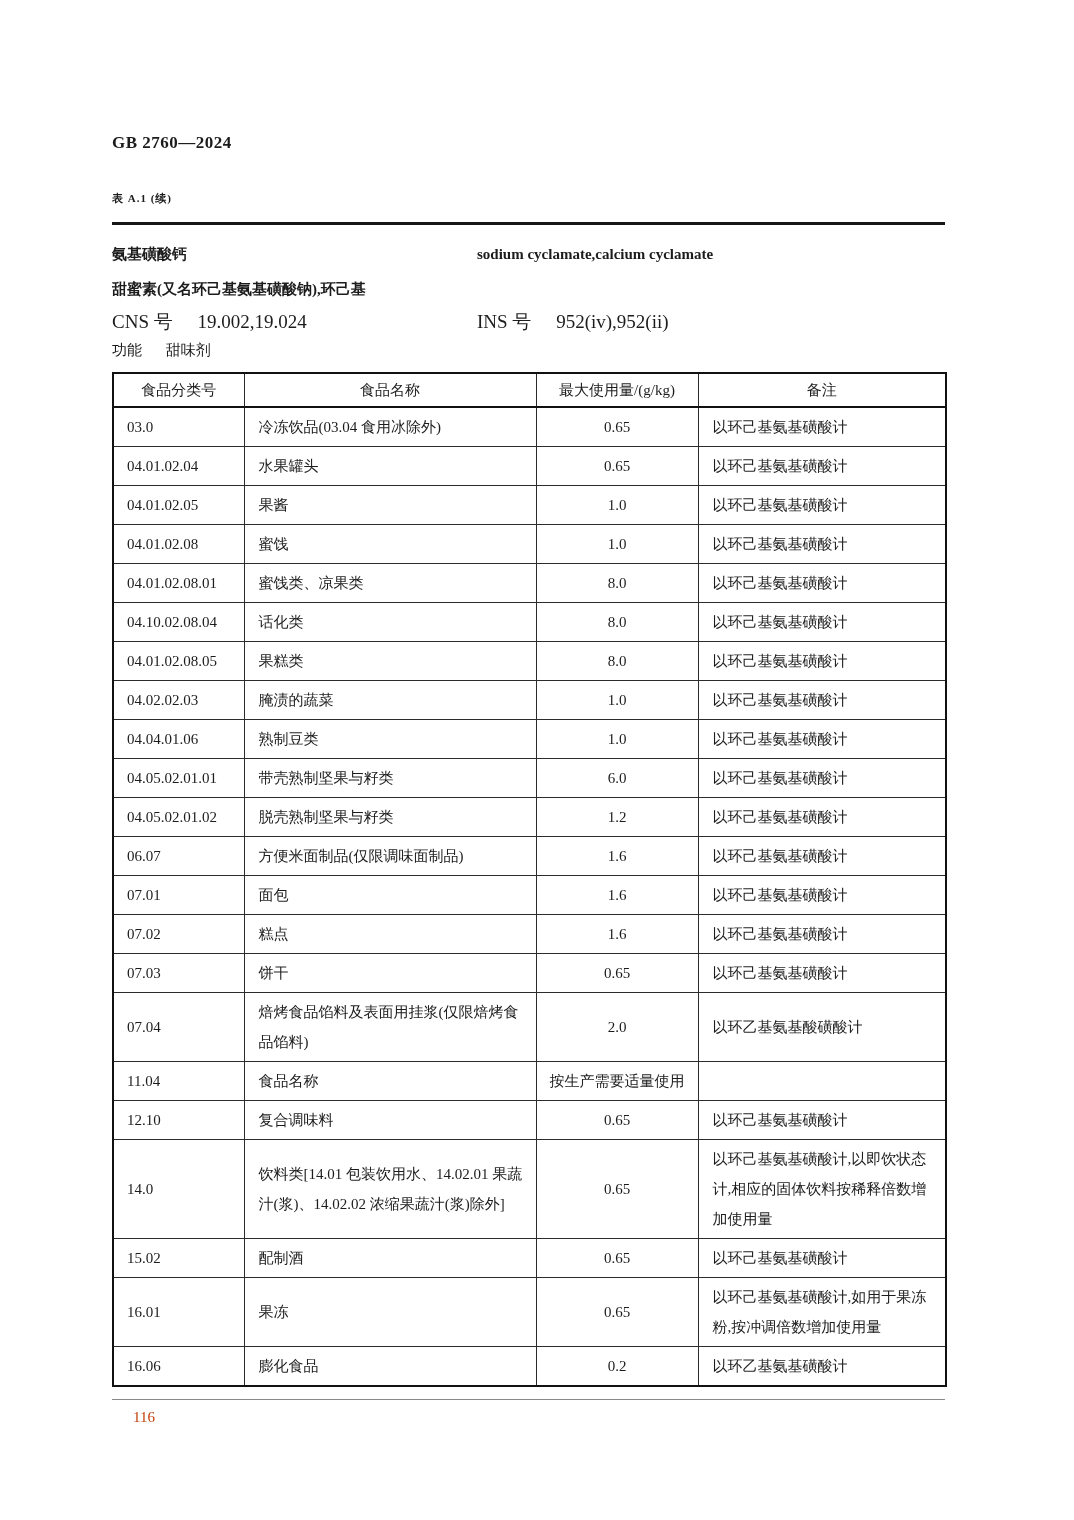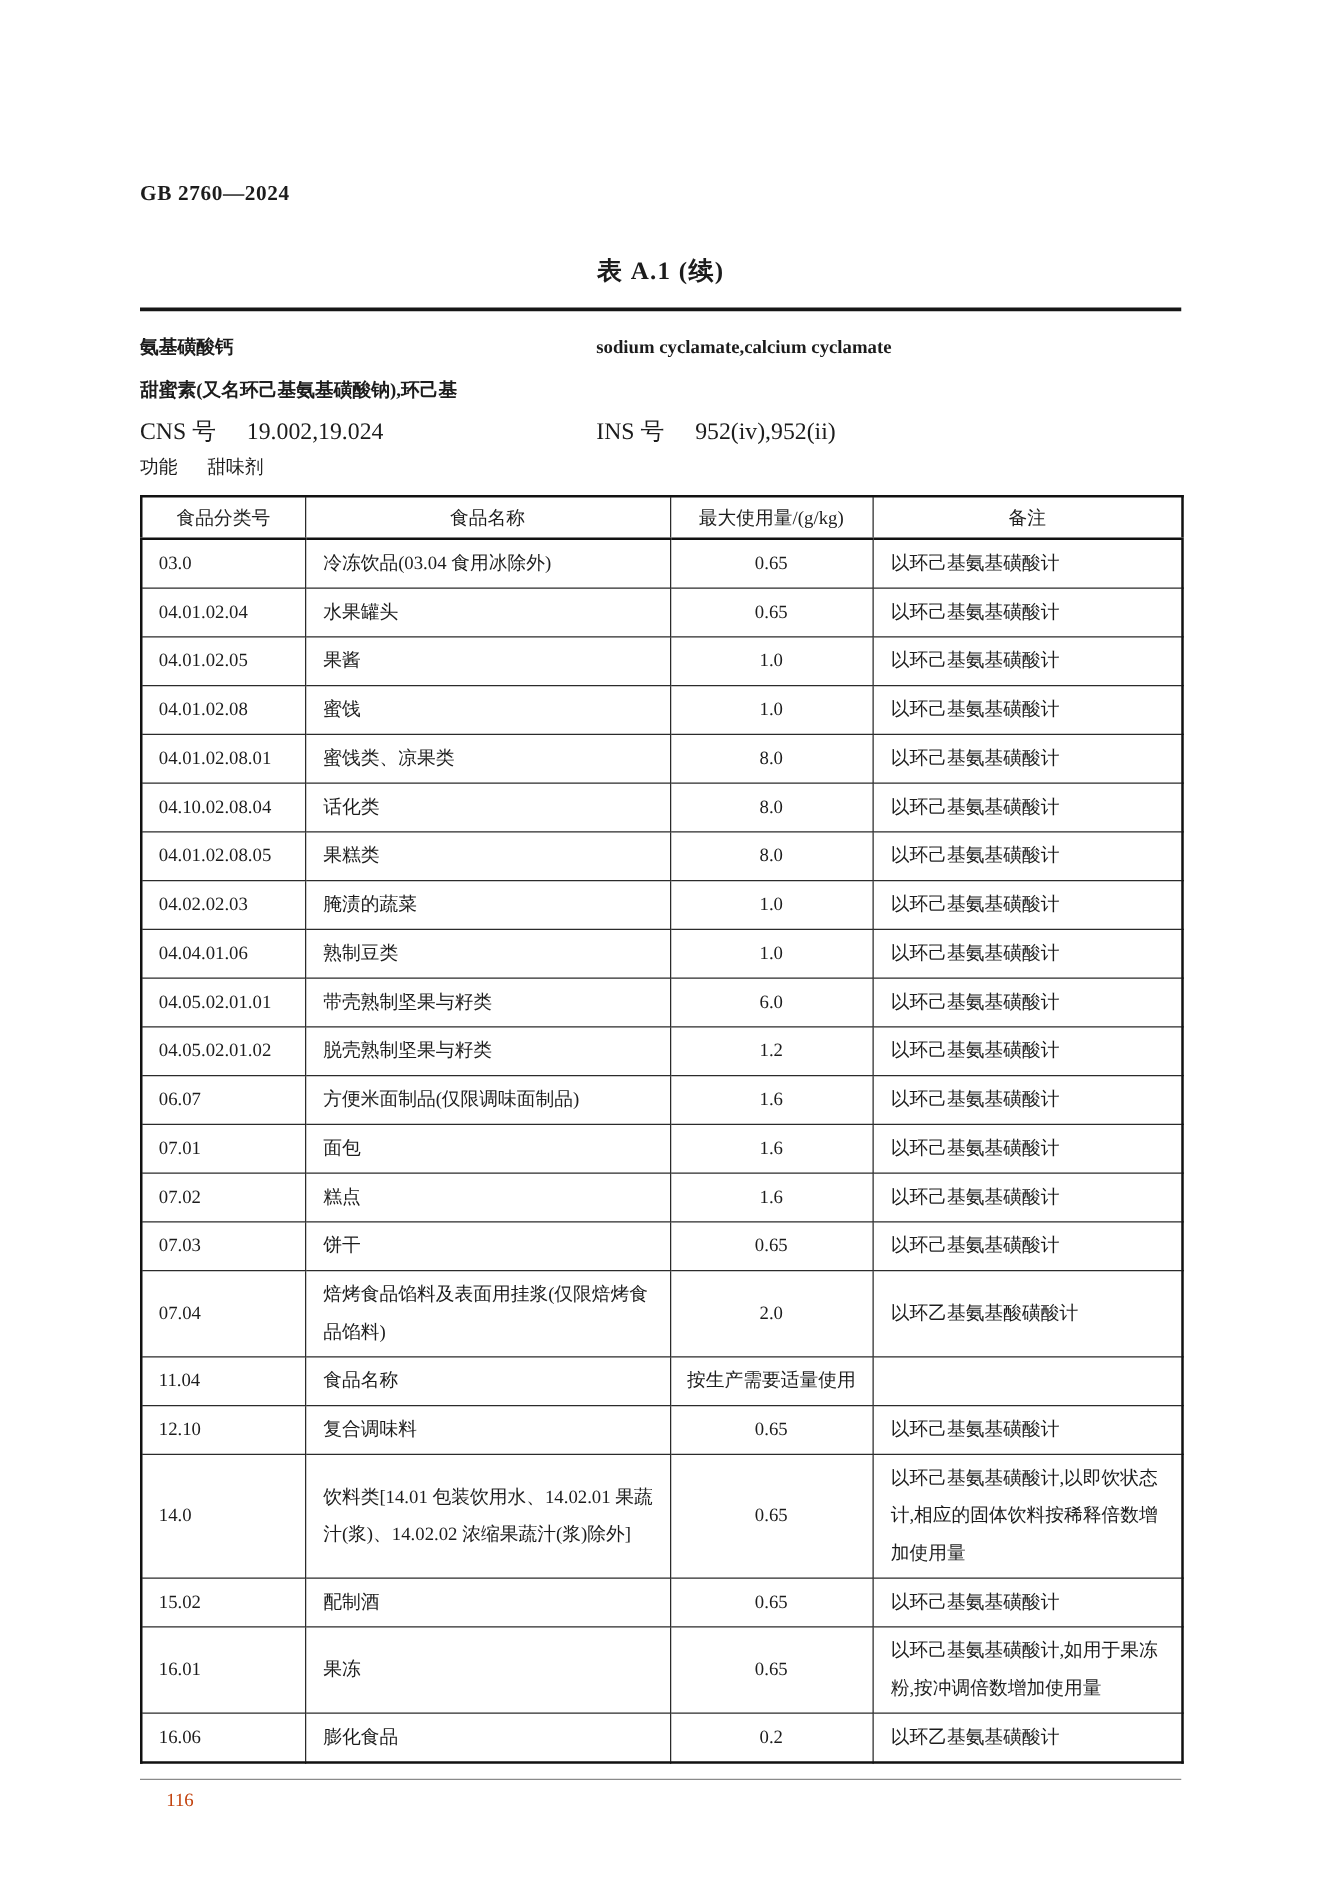--- a/index.html
+++ b/index.html
@@ -1,23 +1,23 @@
 <!DOCTYPE html>
 <html><head>
 <meta charset="utf-8">
 <style>
   html,body { margin:0; padding:0; }
   body {
     width:1074px; height:1520px; background:#ffffff;
     font-family:"Liberation Serif","DejaVu Serif",serif;
     color:#1c1c1c; overflow:hidden;
   }
-  .content { position:relative; width:833px; margin-left:112px;margin-top:12px; }
+  .content { position:relative; width:833px; margin-left:112px; }
   .doc-code { padding-top:133px; font-weight:bold; font-size:17px; letter-spacing:0.5px; }
-  .caption { text-align:center; font-weight:bold; font-size:20px; margin-top:38px; letter-spacing:1px; }
+  .caption { text-align:left; font-weight:bold; font-size:11px; margin-top:38px; letter-spacing:1px; }
   .thick-rule { height:3px; background:#161616; margin-top:16px; }
   .additive { margin-top:12px; }
   .name-row { display:grid; grid-template-columns:365px 1fr; align-items:start; }
   .name-zh, .name-en { font-weight:bold; font-size:15px; line-height:35px; }
   .name-zh span { display:block; }
   .meta-row { display:grid; grid-template-columns:365px 1fr; font-size:19px; line-height:29px; }
   .func-row { font-size:15px; line-height:29px; }
   .label { display:inline-block; }
   .value { display:inline-block; margin-left:20px; }
   table { width:833px; border-collapse:collapse; margin-top:7px; border:2.5px solid #111; table-layout:fixed; }

